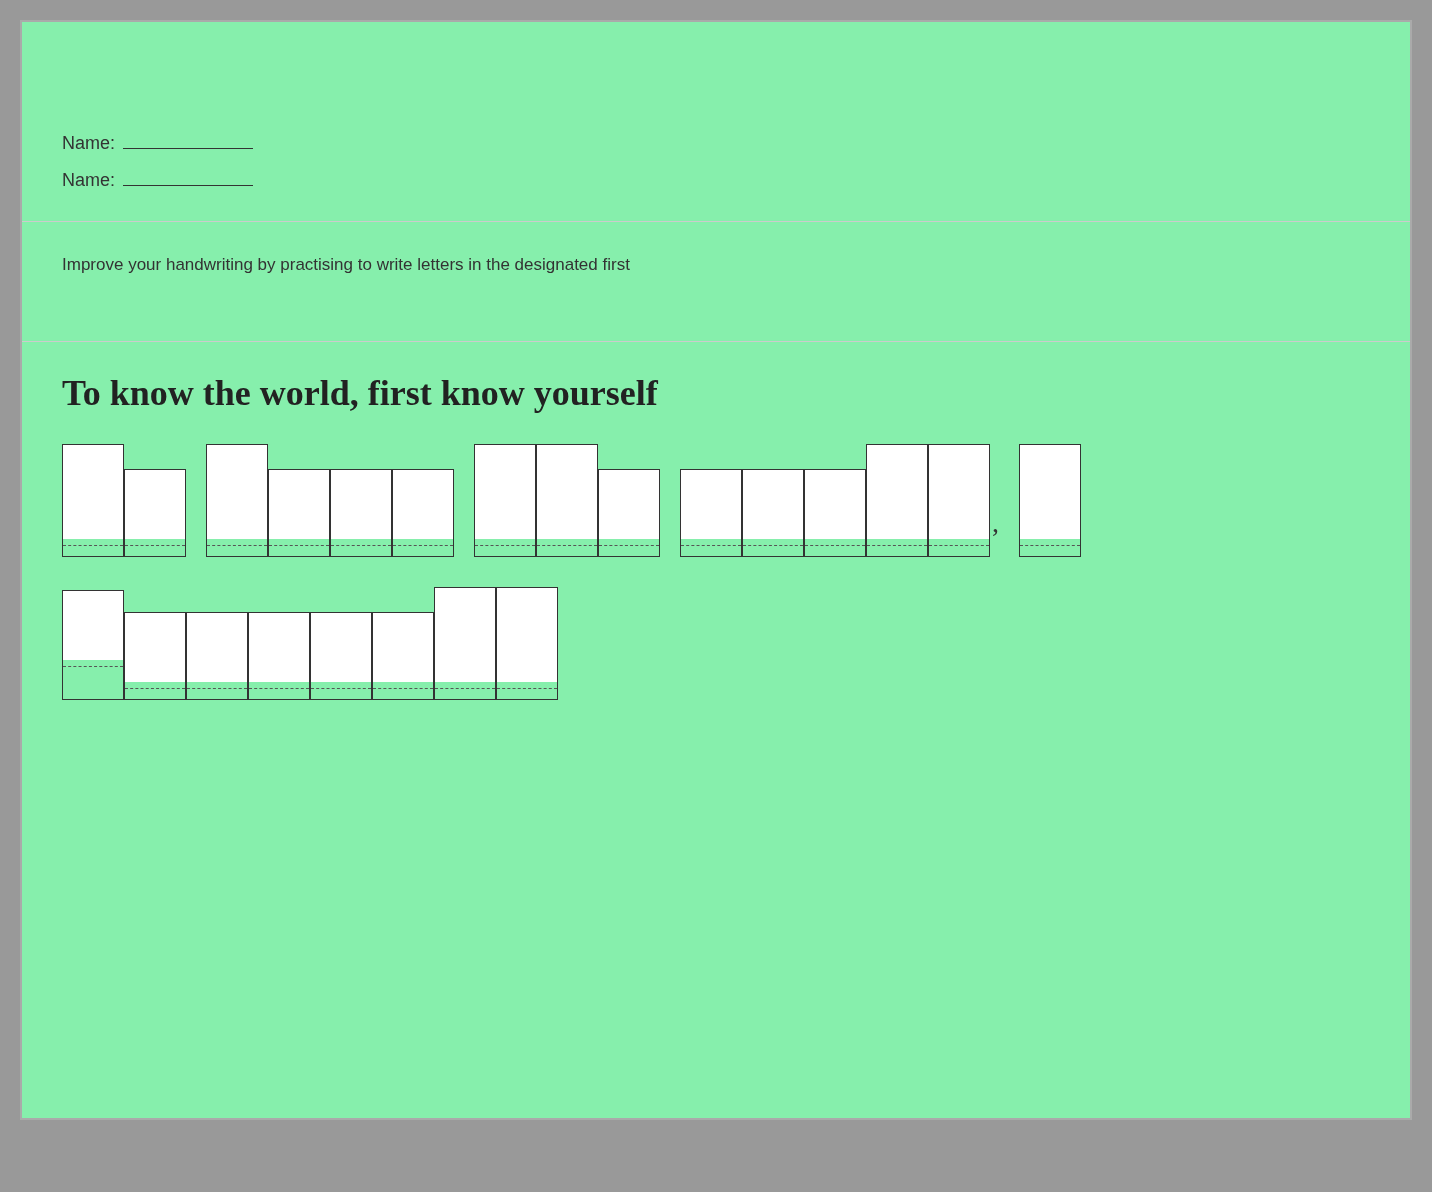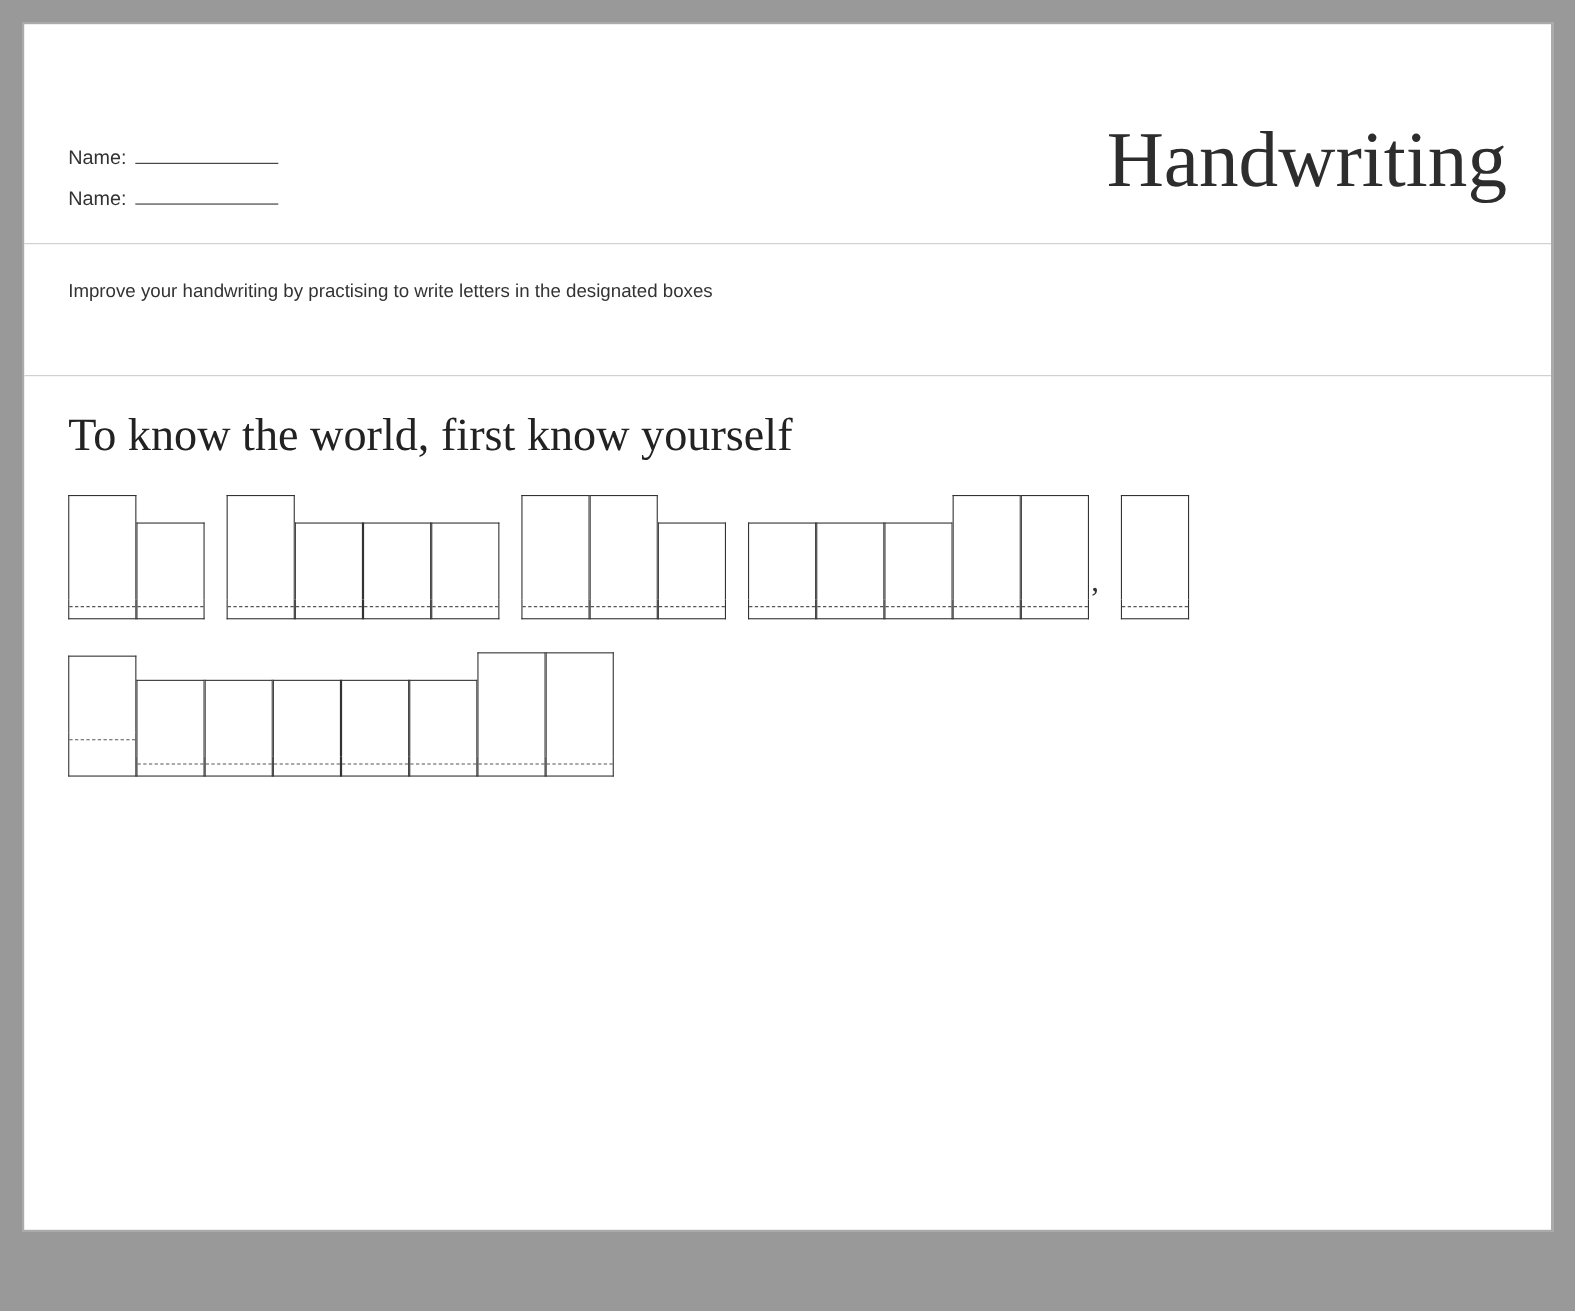--- a/index.html
+++ b/index.html
@@ -11,21 +11,21 @@
     body {
       background: #999;
       display: flex;
       justify-content: center;
       align-items: flex-start;
       padding: 20px;
       font-family: Georgia, serif;
     }
 
     .page {
-      background: #ffffff;
+      background: #86efac;
       width: 1425px;
       min-height: 1100px;
       border: 2px solid #aaa;
       position: relative;
       overflow: hidden;
     }
 
     
     .header-section {
       padding: 40px 40px 30px 40px;
@@ -77,24 +77,24 @@
       font-family: Arial, sans-serif;
       line-height: 1.5;
     }
 
     
     .practice-section {
       padding: 30px 40px 40px 40px;
     }
 
     .sentence-title {
-      font-size: 42px;
+      font-size: 36px;
       color: #222;
       font-family: Georgia, serif;
-      font-weight: normal;
+      font-weight: bold;
       margin-bottom: 30px;
     }
 
     
     .letter-row {
       display: flex;
       align-items: flex-end;
       gap: 0;
       margin-bottom: 30px;
       flex-wrap: nowrap;
@@ -193,25 +193,24 @@
     <div class="header-left">
       <div>
         <span class="field-label">Name:</span>
         <span class="field-line"></span>
       </div>
       <div>
         <span class="field-label">Name:</span>
         <span class="field-line"></span>
       </div>
     </div>
-    <div class="page-title">Handwriting</div>
   </div>
 
   <div class="instructions-section">
-    <p class="instructions-text">Improve your handwriting by practising to write letters in the designated boxes</p>
+    <p class="instructions-text">Improve your handwriting by practising to write letters in the designated first</p>
   </div>
 
   <div class="practice-section">
     <div class="sentence-title">To know the world, first know yourself</div>
 
     <div class="letter-row">
 
       <div class="word-group">
 
         <div class="letter-box-container">

